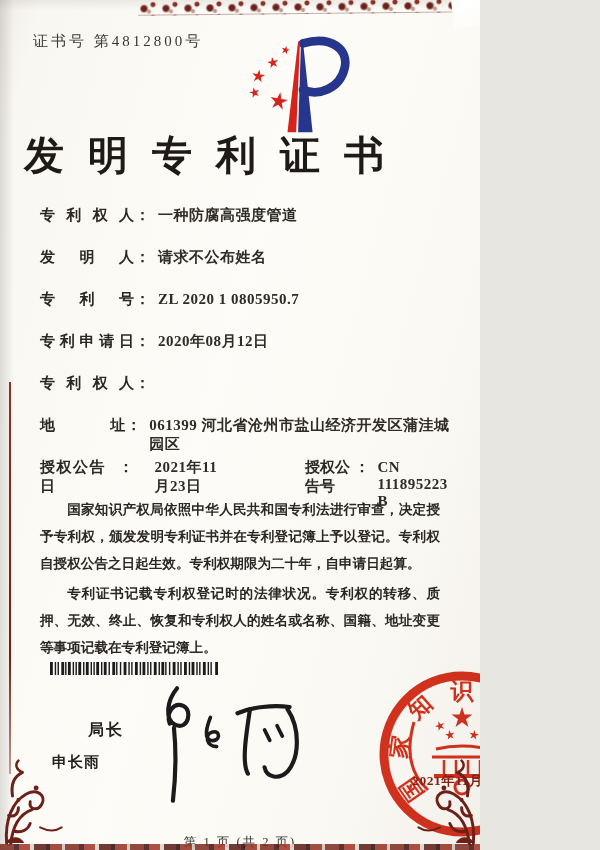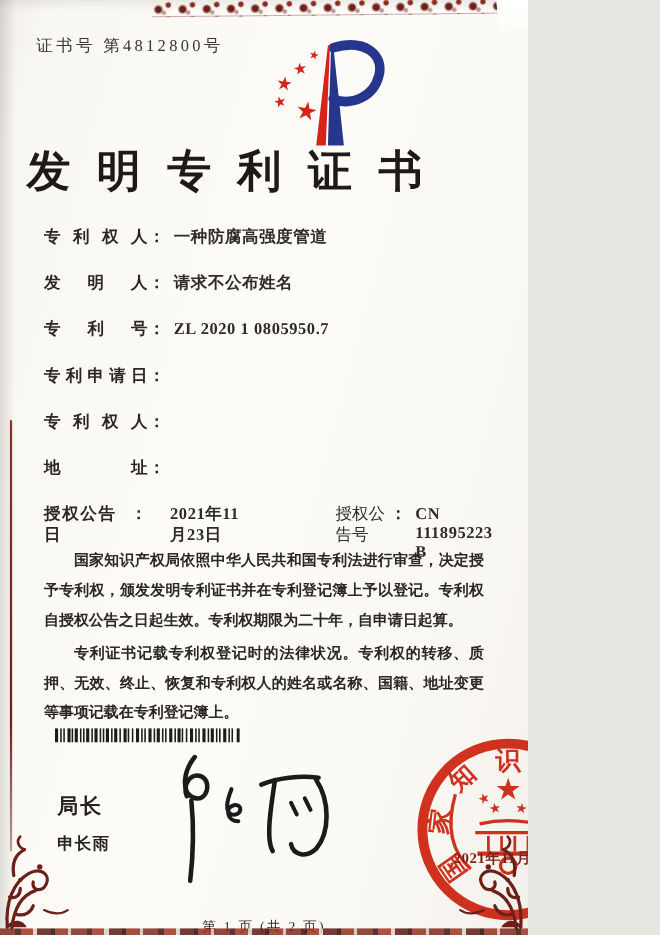--- a/index.html
+++ b/index.html
@@ -49,21 +49,21 @@
   
   .bodytext{
     position:absolute;left:40px;right:40px;top:496px;
     font-size:13.6px;line-height:27px;font-weight:600;color:#2a2724;
     text-align:justify;
   }
   .bodytext p{margin:0 0 3px 0;text-indent:2em;}
   
   .barcode{position:absolute;left:50px;top:662px;width:168px;height:13px;}
   .officer{position:absolute;left:52px;top:720px;font-family:"Liberation Sans","DejaVu Sans",sans-serif;font-weight:700;color:#25221f;}
-  .officer .t{font-size:19px;letter-spacing:2px;}
+  .officer .t{font-size:16px;letter-spacing:2px;margin-left:36px;}
   .officer .n{font-size:15px;letter-spacing:1px;margin-top:12px;}
   .sig{position:absolute;left:140px;top:682px;width:170px;height:125px;}
   .seal{position:absolute;left:372px;top:668px;width:180px;height:172px;mix-blend-mode:multiply;opacity:.93;}
   .footer{
     position:absolute;left:0;top:834px;width:100%;text-align:center;
     font-size:12.5px;letter-spacing:2px;color:#35312d;font-weight:400;
   }
   
   .line-left{position:absolute;left:9px;top:382px;width:2px;height:392px;
     background:linear-gradient(#8a3328 0%, #6d2019 70%, rgba(109,32,25,.4) 100%);}
@@ -219,35 +219,37 @@
       <span class="val">请求不公布姓名</span>
     </div>
     <div class="frow">
       <span class="lbl">专利号</span>
         <span class="colon">：</span>
       <span class="val">ZL 2020 1 0805950.7</span>
     </div>
     <div class="frow">
       <span class="lbl">专利申请日</span>
         <span class="colon">：</span>
+      <span class="val">2020年08月12日</span>
     </div>
     <div class="frow">
       <span class="lbl">专利权人</span>
         <span class="colon">：</span>
     </div>
     <div class="frow">
       <span class="lbl">地址</span>
         <span class="colon">：</span>
+      <span class="val">061399 河北省沧州市盐山经济开发区蒲洼城园区</span>
     </div>
     <div class="grant-row">
       <span class="lbl">授权公告日</span>
         <span class="colon">：</span>
       <span class="val">2021年11月23日</span>
       <span class="grant-col2">
-        <span style="font-weight:400;">授权公告号</span>
+        <span style="font-weight:700;">授权公告号</span>
           <span class="colon">：</span>
         <span class="val">CN 111895223 B</span>
       </span>
     </div>
   </div>
 
   <div class="bodytext">
     <p>国家知识产权局依照中华人民共和国专利法进行审查，决定授予专利权，颁发发明专利证书并在专利登记簿上予以登记。专利权自授权公告之日起生效。专利权期限为二十年，自申请日起算。</p>
     <p>专利证书记载专利权登记时的法律状况。专利权的转移、质押、无效、终止、恢复和专利权人的姓名或名称、国籍、地址变更等事项记载在专利登记簿上。</p>
   </div>

